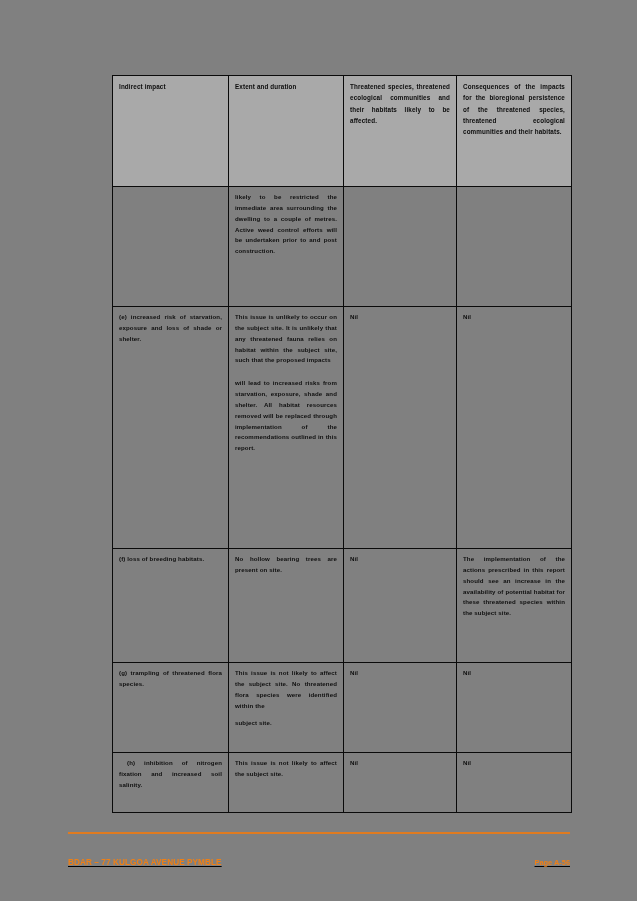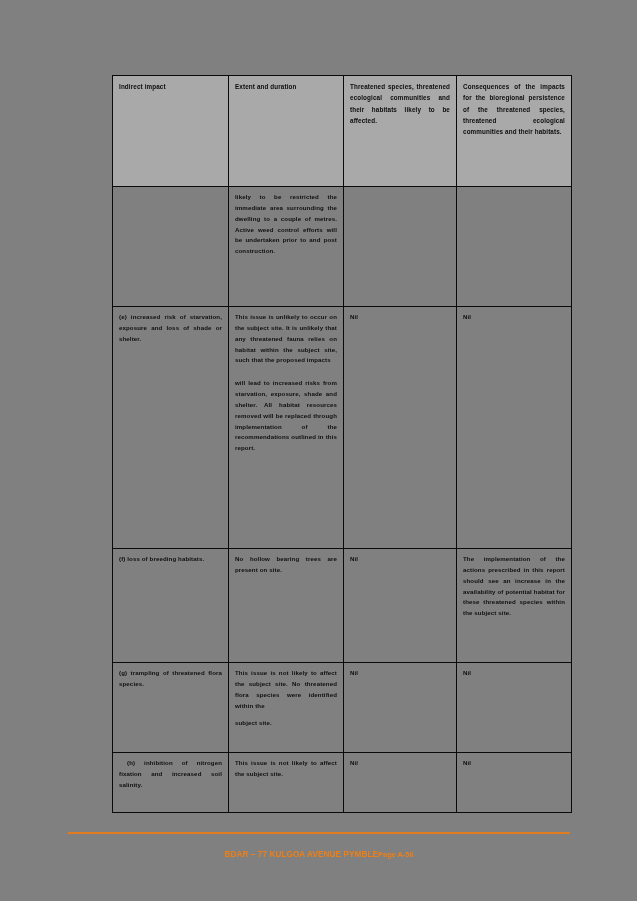--- a/index.html
+++ b/index.html
@@ -86,23 +86,24 @@
   .footer-rule-outer {
     border-top: 1.4px solid #E07B20;
     border-bottom: 1.4px solid #E07B20;
     height: 2.2px;
     background: #E89B4D;
     width: 100%;
     box-sizing: border-box;
   }
   .footer-row {
     display: flex;
-    justify-content: center;
+    justify-content: space-between;
     align-items: baseline;
-    margin-top: 16px;
+    margin-top: 24px;
+    text-decoration: underline;
   }
   .footer-left {
     color: #F07F13;
     font-size: 8.2px;
     font-weight: 700;
     letter-spacing: 0.01em;
     white-space: nowrap;
   }
   .footer-right {
     color: #F07F13;

